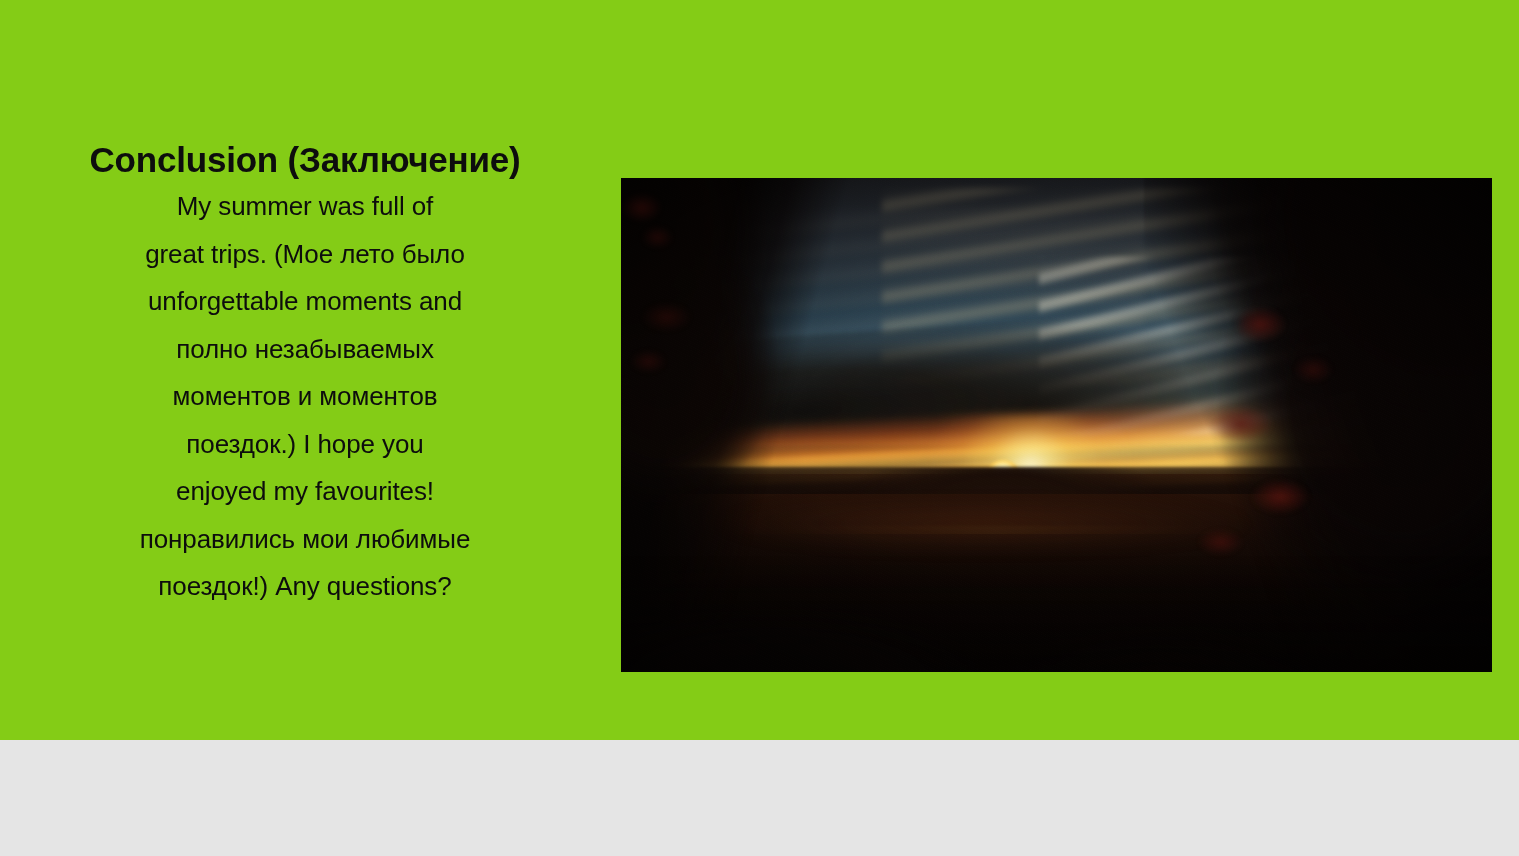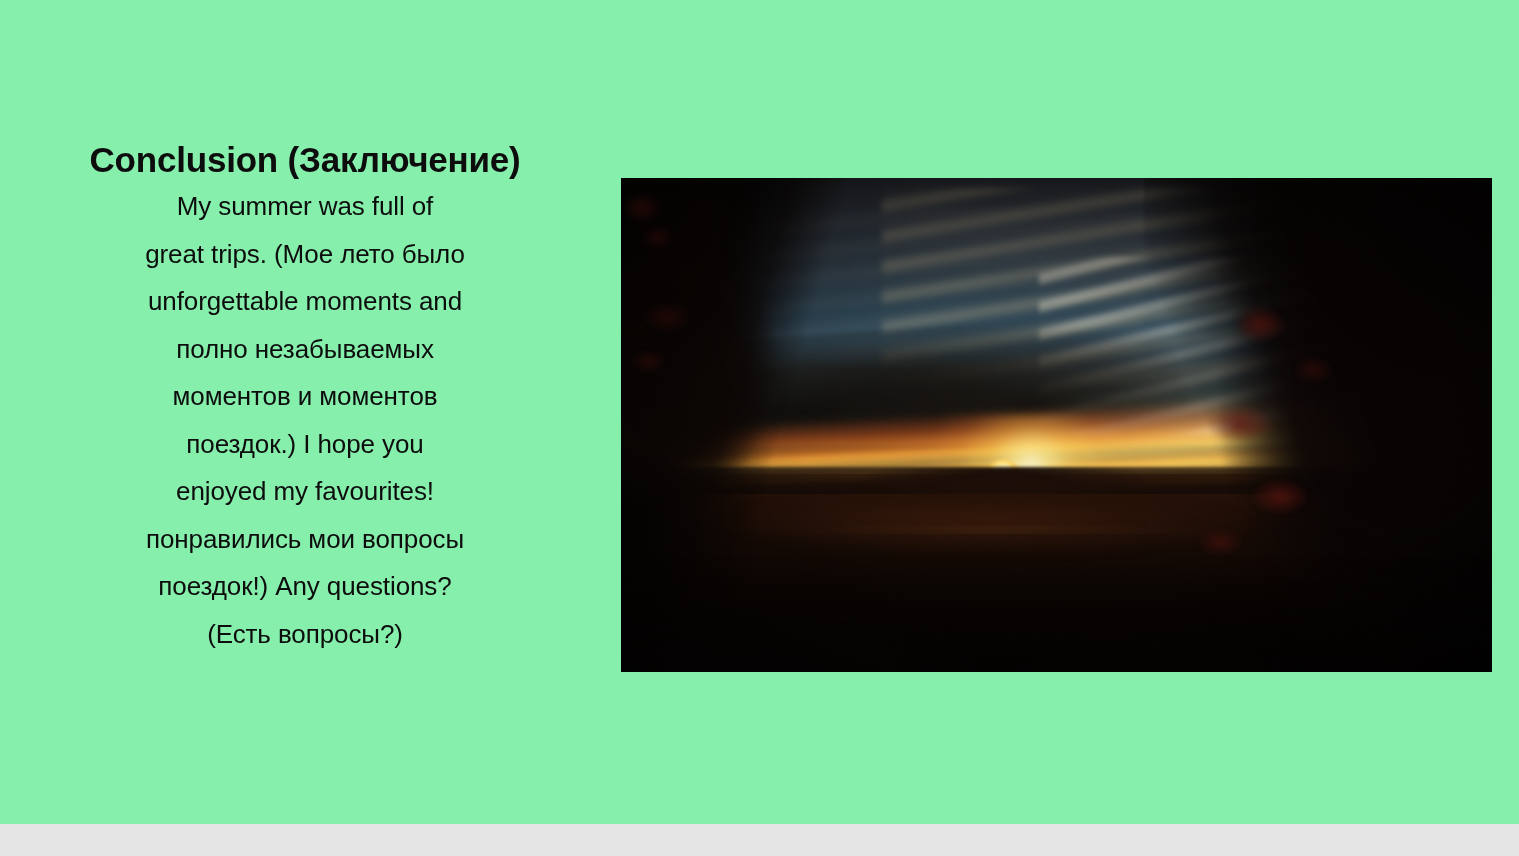--- a/index.html
+++ b/index.html
@@ -12,22 +12,22 @@
     background: #e5e5e5;
     font-family: "Liberation Sans", sans-serif;
     overflow: hidden;
     position: relative;
   }
 
   #slide {
     position: absolute;
     left: 0; top: 0;
     width: 1519px;
-    height: 824px;
-    background: #86efac;
+    height: 740px;
+    background: #84cc16;
   }
 
   
   #text-block {
     position: absolute;
     left: 10px;
     top: 136px;
     width: 590px;
     text-align: center;
     color: #0d0d0d;
@@ -269,23 +269,22 @@
   <div id="text-block">
     <div id="conclusion-title">Conclusion (Заключение)</div>
     <div id="conclusion-body">
       <div>My summer was full of</div>
       <div>great trips. (Мое лето было</div>
       <div>unforgettable moments and</div>
       <div>полно незабываемых</div>
       <div>моментов и моментов</div>
       <div>поездок.) I hope you</div>
       <div>enjoyed my favourites!</div>
-      <div>понравились мои вопросы</div>
+      <div>понравились мои любимые</div>
       <div>поездок!) Any questions?</div>
-      <div>(Есть вопросы?)</div>
     </div>
   </div>
 
   <div id="sunset-photo">
     <div class="ph" id="sky-base"></div>
     <div class="ph" id="cirrus-c"></div>
     <div class="ph" id="cirrus-a"></div>
     <div class="ph" id="cirrus-b"></div>
     <div class="ph" id="horizon-glow"></div>
     <div class="ph" id="dark-plume"></div>

